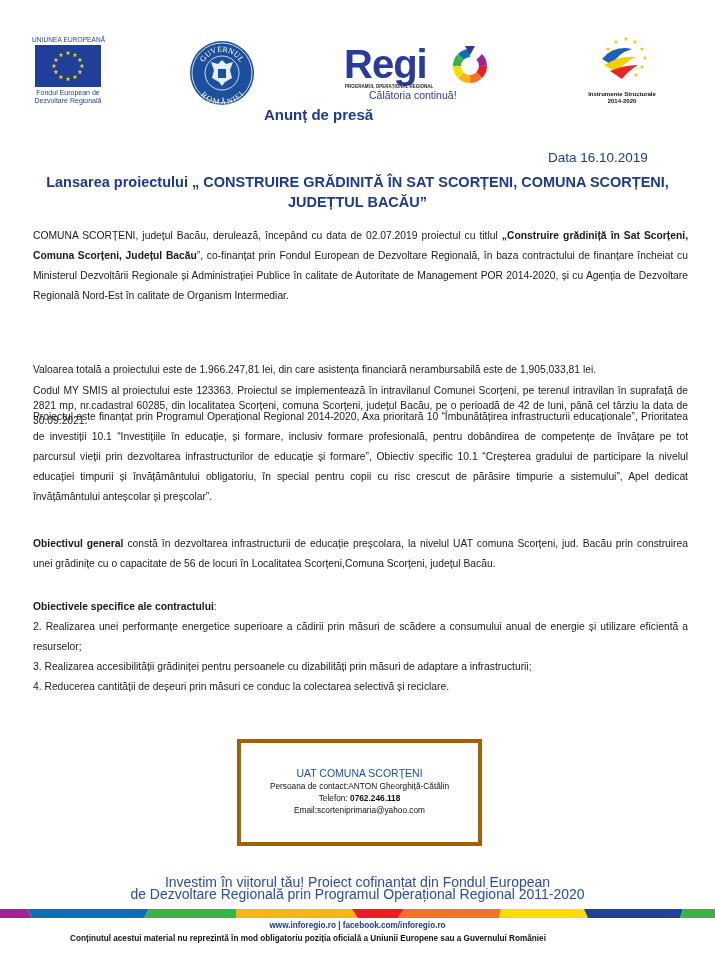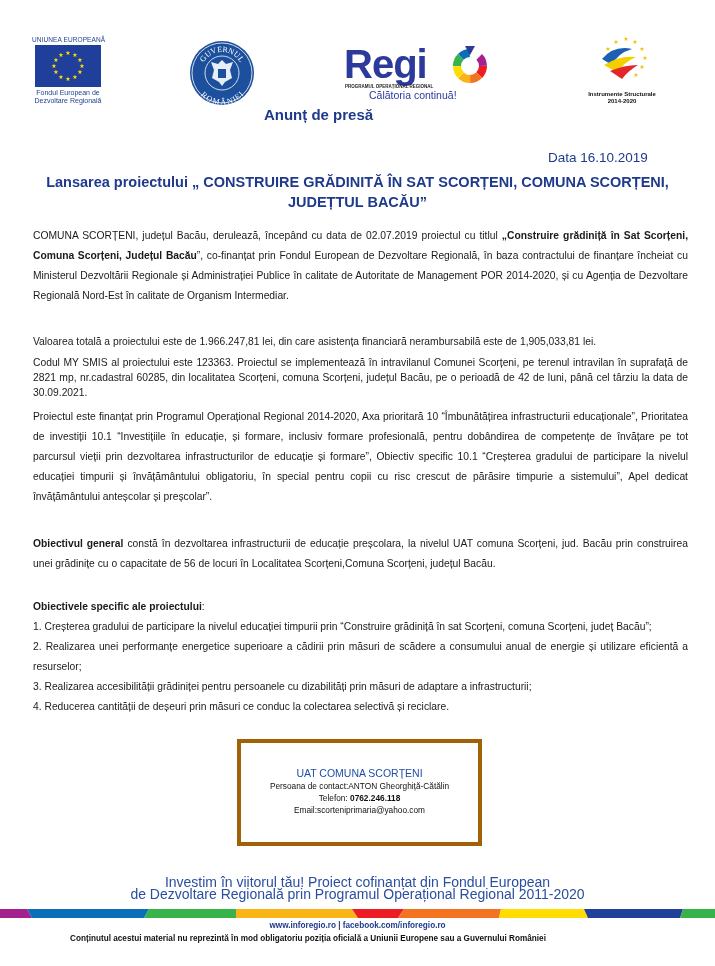--- a/index.html
+++ b/index.html
@@ -17,21 +17,21 @@
   .regio-logo { left: 344px; top: 40px; width: 150px; height: 64px; }
   .is-logo { left: 582px; top: 35px; width: 80px; height: 70px; text-align: center; }
   .is-logo .is-text { font-size: 6px; color: #111; line-height: 7px; font-weight: bold; }
 
   .press-title { left: 0; width: 637px; top: 106px; text-align: center; font-size: 15px; font-weight: bold; color: #1f3a8c; }
 
   .date { left: 548px; top: 150px; font-size: 13.5px; color: #1f3a8c; }
   .headline { left: 20px; width: 675px; top: 172px; text-align: center; font-size: 14.5px; font-weight: bold; color: #1f3a8c; line-height: 20px; }
 
   .para { left: 33px; width: 655px; font-size: 10.3px; line-height: 20px; text-align: justify; color: #1a1a1a; }
-  .para.tight { line-height: 15px; }
+  .para.tight { line-height: 15px; margin-top: 28px; }
   .para b { font-weight: bold; }
 
   .contact-box { left: 237px; top: 739px; width: 245px; height: 107px; border: 4px solid #a16207; box-sizing: border-box; text-align: center; }
   .contact-box .uat { margin-top: 24px; font-size: 10.5px; color: #1f4ea8; }
   .contact-box .line { font-size: 8.3px; line-height: 12px; color: #111; }
   .contact-box .line.first { margin-top: 1px; }
 
   .footer-invest { left: 0; width: 715px; top: 876px; text-align: center; font-size: 14px; line-height: 12px; color: #2a4ea0; }
   .stripe { left: 0; top: 904px; width: 715px; height: 9px; }
   .footer-links { left: 0; width: 715px; top: 921px; text-align: center; font-size: 8.2px; color: #1f3a8c; font-weight: bold; }
@@ -135,22 +135,21 @@
 
 <div class="abs para tight" style="top:355px;">Codul MY SMIS al proiectului este 123363. Proiectul se implementează în intravilanul Comunei Scorțeni, pe terenul intravilan în suprafață de 2821 mp, nr.cadastral 60285, din localitatea Scorțeni, comuna Scorțeni, județul Bacău, pe o perioadă de 42 de luni, până cel târziu la data de 30.09.2021.</div>
 
 <div class="abs para" style="top:407px;">Proiectul este finanțat prin Programul Operațional Regional 2014-2020, Axa prioritară 10 “Îmbunătățirea infrastructurii educaționale”, Prioritatea de investiții 10.1  “Investițiile în educație, și formare, inclusiv formare profesională, pentru dobândirea de competențe de învățare pe tot parcursul vieții prin dezvoltarea infrastructurilor de educație și formare”, Obiectiv specific 10.1 “Creșterea gradului de participare la nivelul educației timpurii și învățământului obligatoriu, în special pentru copii cu risc crescut de părăsire timpurie a sistemului”, Apel dedicat învățământului anteșcolar și preșcolar”.</div>
 
 <div class="abs para" style="top:534px;">
   <b>Obiectivul general</b><span> constă în dezvoltarea infrastructurii de educație preșcolara, la nivelul UAT comuna Scorțeni, jud. Bacău prin construirea unei grădinițe cu o capacitate de 56 de locuri în Localitatea Scorțeni,Comuna Scorțeni, județul Bacău.</span>
 </div>
 
 <div class="abs para" style="top:597px;">
-  <div><b>Obiectivele specific ale proiectului</b><span>:</span></div>
-  <div>1. Creșterea gradului de participare la nivelul educației timpurii prin “Construire grădiniță în sat Scorțeni, comuna Scorțeni, județ Bacău”;</div>
+  <div><b>Obiectivele specifice ale contractului</b><span>:</span></div>
   <div>2. Realizarea unei performanțe energetice superioare a cădirii prin măsuri de scădere a consumului anual de energie și utilizare eficientă a resurselor;</div>
   <div>3. Realizarea accesibilității grădiniței pentru persoanele cu dizabilități prin măsuri de adaptare a infrastructurii;</div>
   <div>4. Reducerea cantității de deșeuri prin măsuri ce conduc la colectarea selectivă și reciclare.</div>
 </div>
 
 <div class="abs contact-box">
   <div class="uat">UAT COMUNA SCORȚENI</div>
   <div class="line first">Persoana de contact:ANTON Gheorghiță-Cătălin</div>
   <div class="line"><span>Telefon: </span><b>0762.246.118</b></div>
   <div class="line">Email:scorteniprimaria@yahoo.com</div>

